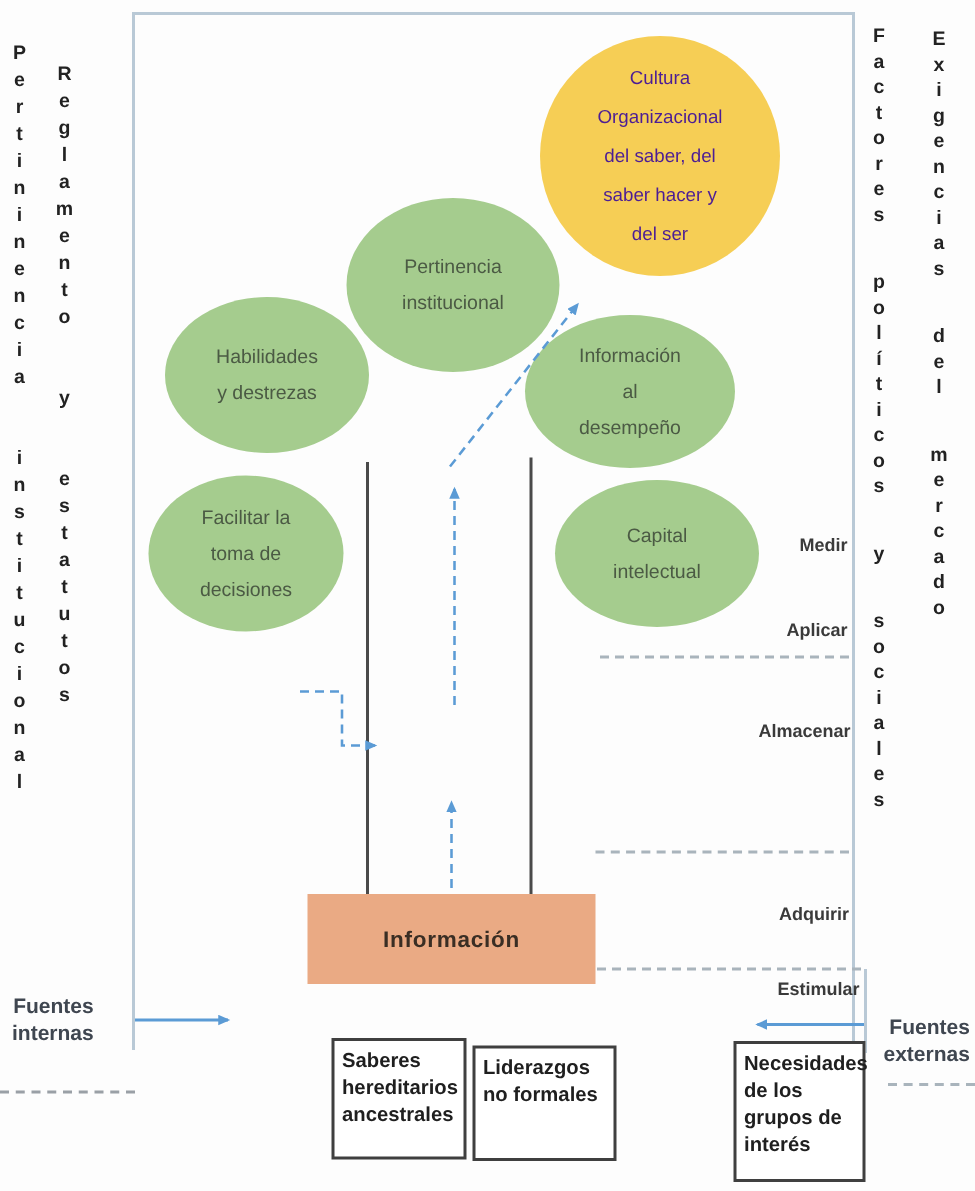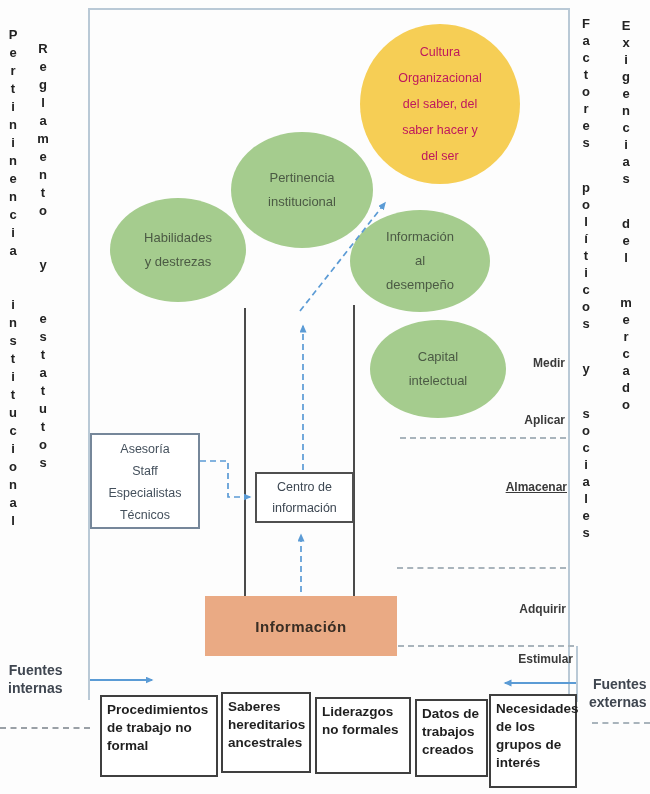--- a/index.html
+++ b/index.html
@@ -26,21 +26,21 @@
   .vt-ri{left:576px;top:15px;}
   .vt-ro{left:616px;top:17px;}
 
   
   .bubble{
     position:absolute;border-radius:50%;display:flex;align-items:center;justify-content:center;
     text-align:center;white-space:pre-line;font-size:13px;line-height:24px;
     color:var(--green-text);background:var(--bubble-green);
   }
   .bub-cultura{left:360px;top:24px;width:160px;height:160px;background:var(--bubble-yellow);
-    color:#be185d;line-height:26px;font-size:12.5px;}
+    color:#4c1d95;line-height:26px;font-size:12.5px;}
   .bub-pertinencia{left:231px;top:132px;width:142px;height:116px;}
   .bub-habilidades{left:110px;top:198px;width:136px;height:104px;}
   .bub-motivacion{left:350px;top:210px;width:140px;height:102px;}
   .bub-facilitar{left:99px;top:317px;width:130px;height:104px;}
   .bub-capital{left:370px;top:320px;width:136px;height:98px;}
 
   
   .box{position:absolute;background:#fff;text-align:center;white-space:pre-line;}
   .box-asesoria{
     left:90px;top:433px;width:110px;height:96px;border:2px solid #76879a;
@@ -66,21 +66,21 @@
   .dl-1{left:400px;top:437px;width:166px;}
   .dl-2{left:397px;top:567px;width:169px;}
   .dl-3{left:398px;top:645px;width:176px;}
   .dl-bl{left:0px;top:727px;width:90px;border-top-color:#9aa0a6;}
   .dl-br{left:592px;top:722px;width:58px;}
 
   
   .plabel{position:absolute;font-size:12px;font-weight:bold;color:#3a3a3a;white-space:nowrap;}
   .pl-medir{right:85px;top:356px;}
   .pl-aplicar{right:85px;top:413px;margin-left:16px;}
-  .pl-almacenar{right:83px;top:480px;text-decoration:underline;}
+  .pl-almacenar{right:83px;top:480px;}
   .pl-adquirir{right:84px;top:602px;}
   .pl-estimular{right:77px;top:652px;}
 
   
   .fuentes{position:absolute;font-size:14px;font-weight:bold;color:#3f4650;
     white-space:pre-line;line-height:18px;text-align:right;}
   .f-int{left:8px;top:661px;}
   .f-ext{left:589px;top:675px;}
 
   
@@ -226,59 +226,50 @@
 del saber, del
 saber hacer y
 del ser</div>
   <div class="bubble bub-pertinencia">Pertinencia
 institucional</div>
   <div class="bubble bub-habilidades">Habilidades
 y destrezas</div>
   <div class="bubble bub-motivacion">Información
 al
 desempeño</div>
+  <div class="bubble bub-facilitar">Facilitar la
+toma de
+decisiones</div>
   <div class="bubble bub-capital">Capital
 intelectual</div>
 
-  <div class="box box-asesoria">Asesoría
-Staff
-Especialistas
-Técnicos</div>
-  <div class="box box-centro">Centro de
-información</div>
   <div class="box box-info">Información</div>
 
   <div class="dashline dl-1"></div>
   <div class="dashline dl-2"></div>
   <div class="dashline dl-3"></div>
   <div class="dashline dl-bl"></div>
   <div class="dashline dl-br"></div>
 
   <span class="plabel pl-medir">Medir</span>
   <span class="plabel pl-aplicar">Aplicar</span>
   <span class="plabel pl-almacenar">Almacenar</span>
   <span class="plabel pl-adquirir">Adquirir</span>
   <span class="plabel pl-estimular">Estimular</span>
 
   <div class="fuentes f-int">Fuentes
 internas</div>
   <div class="fuentes f-ext">Fuentes
 externas</div>
 
-  <div class="bbox bb-1">Procedimientos
-de trabajo no
-formal</div>
   <div class="bbox bb-2">Saberes
 hereditarios
 ancestrales</div>
   <div class="bbox bb-3">Liderazgos
 no formales</div>
-  <div class="bbox bb-4">Datos de
-trabajos
-creados</div>
   <div class="bbox bb-5">Necesidades
 de los
 grupos de
 interés</div>
 
   <svg class="overlay" width="650" height="794" viewBox="0 0 650 794">
     <defs>
       <marker id="ah" markerWidth="9" markerHeight="8" refX="6.5" refY="3.5" orient="auto" markerUnits="userSpaceOnUse">
         <path class="ah-fill" d="M0,0 L8,3.5 L0,7 Z"></path>
       </marker>

